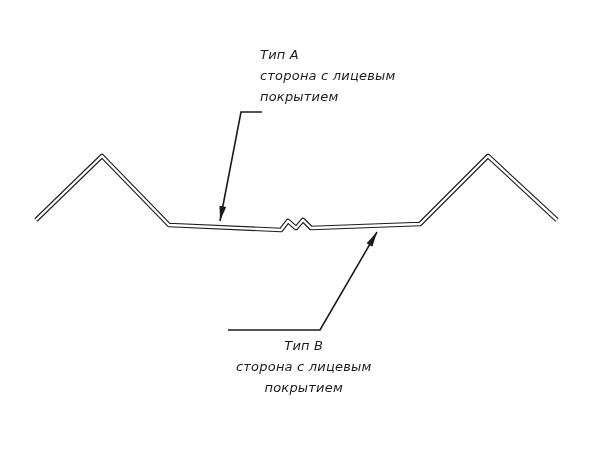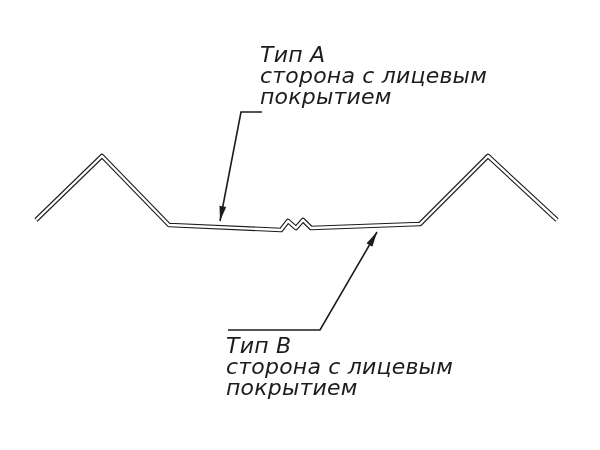--- a/index.html
+++ b/index.html
@@ -36,28 +36,28 @@
   }
   .leader {
     fill: none;
     stroke: var(--line, #1c1c1c);
     stroke-width: 1.6;
     stroke-linejoin: miter;
   }
   .label {
     position: absolute;
     font-style: italic;
-    font-size: 22px;
+    font-size: 13px;
     line-height: 21px;
     color: var(--line, #1c1c1c);
     white-space: nowrap;
     letter-spacing: 0.2px;
   }
   .label-a { left: 260px; top: 44px; }
-  .label-b { left: 226px; top: 335px; }
+  .label-b { left: 236px; top: 335px; text-align: center; }
 </style>
 </head>
 <body>
 
 <div class="canvas">
 
   <svg width="600" height="450" viewBox="0 0 600 450">
     <defs>
       <marker id="arrowhead" orient="auto" markerUnits="userSpaceOnUse" markerWidth="18" markerHeight="12" refX="17" refY="6">
         <path d="M17,6 L2,2.6 L2,9.4 Z" fill="#1c1c1c"></path>

